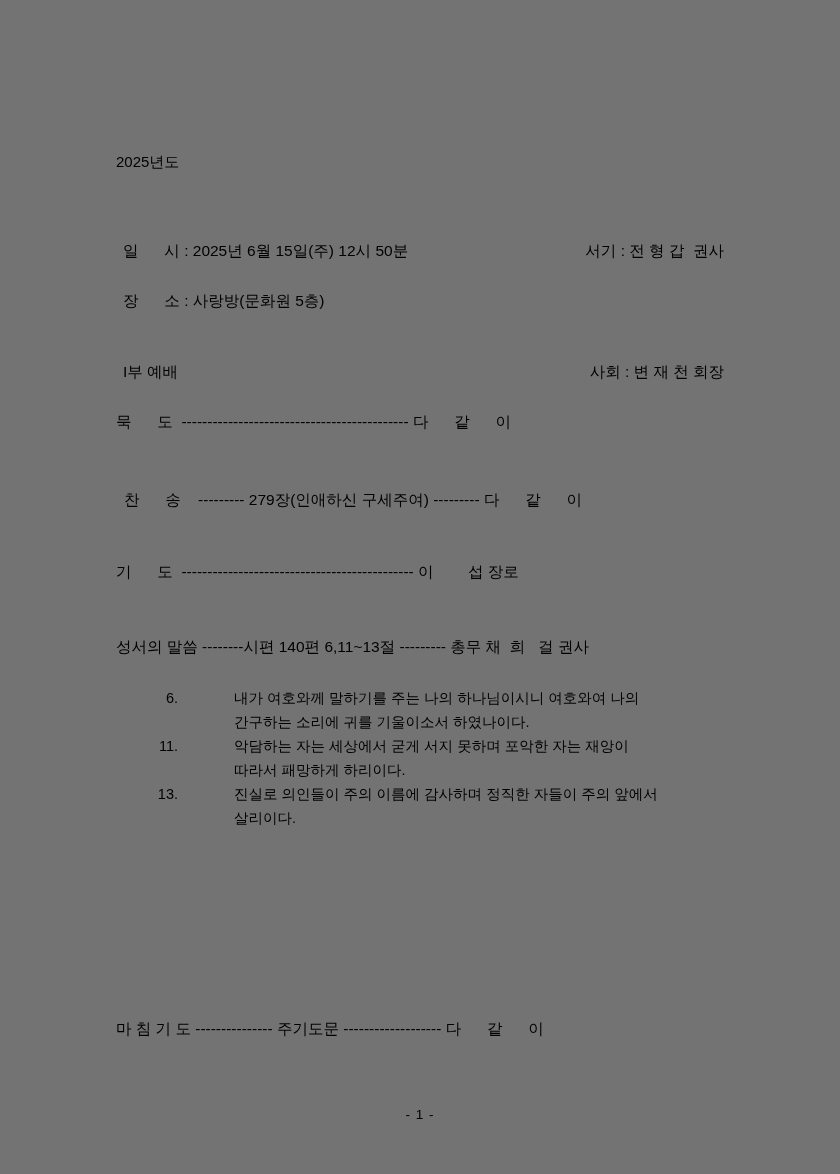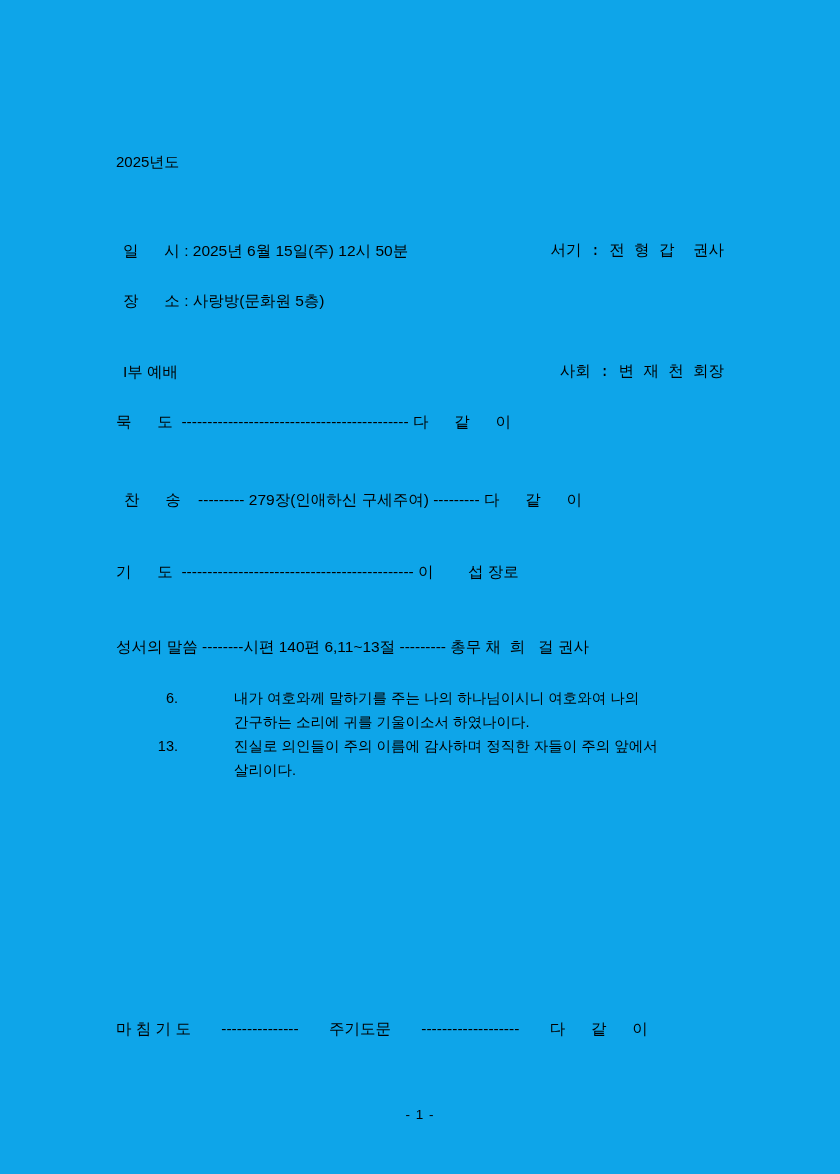--- a/index.html
+++ b/index.html
@@ -8,21 +8,21 @@
     background: #ffffff;
   }
   body {
     font-family: "Liberation Sans", "DejaVu Sans", sans-serif;
     color: #000000;
   }
   .page {
     position: relative;
     width: 840px;
     height: 1174px;
-    background: #0ea5e9;
+    background: #737373;
     overflow: hidden;
     box-sizing: border-box;
   }
 
   
   .year-line {
     position: absolute;
     left: 116px;
     top: 152px;
     font-size: 15px;
@@ -57,21 +57,20 @@
     top: 0;
     white-space: pre;
     margin-left: 7px;
   }
   .meta-row .right {
     position: absolute;
     right: 0;
     top: 0;
     text-align: center;
     white-space: pre;
-    font-family: Liberation Mono, monospace;
   }
 
   
   .prog-row {
     position: absolute;
     left: 116px;
     width: 608px;
     font-size: 15.5px;
     line-height: 22px;
     white-space: pre;
@@ -135,21 +134,20 @@
   .closing-row {
     position: absolute;
     left: 116px;
     top: 1018px;
     width: 608px;
     font-size: 15.5px;
     line-height: 22px;
     white-space: pre;
     display: flex;
     align-items: baseline;
-    gap: 26px;
   }
 
   
   .page-number {
     position: absolute;
     left: 0;
     top: 1106px;
     width: 840px;
     text-align: center;
     font-size: 13.5px;
@@ -205,20 +203,25 @@
 
   <div class="scripture-head">성서의 말씀 --------시편 140편 6,11~13절 --------- 총무 채  희   걸 권사</div>
 
   <div class="verse-list">
     <div class="verse">
       <span class="num">6.</span>
       <span class="vtext">내가 여호와께 말하기를 주는 나의 하나님이시니 여호와여 나의
 간구하는 소리에 귀를 기울이소서 하였나이다.</span>
     </div>
     <div class="verse">
+      <span class="num">11.</span>
+      <span class="vtext">악담하는 자는 세상에서 굳게 서지 못하며 포악한 자는 재앙이
+따라서 패망하게 하리이다.</span>
+    </div>
+    <div class="verse">
       <span class="num">13.</span>
       <span class="vtext">진실로 의인들이 주의 이름에 감사하며 정직한 자들이 주의 앞에서
 살리이다.</span>
     </div>
   </div>
 
   <div class="closing-row">
     <span class="label">마 침 기 도</span>
     <span class="dashes"> --------------- </span>
     <span class="middle">주기도문</span>

